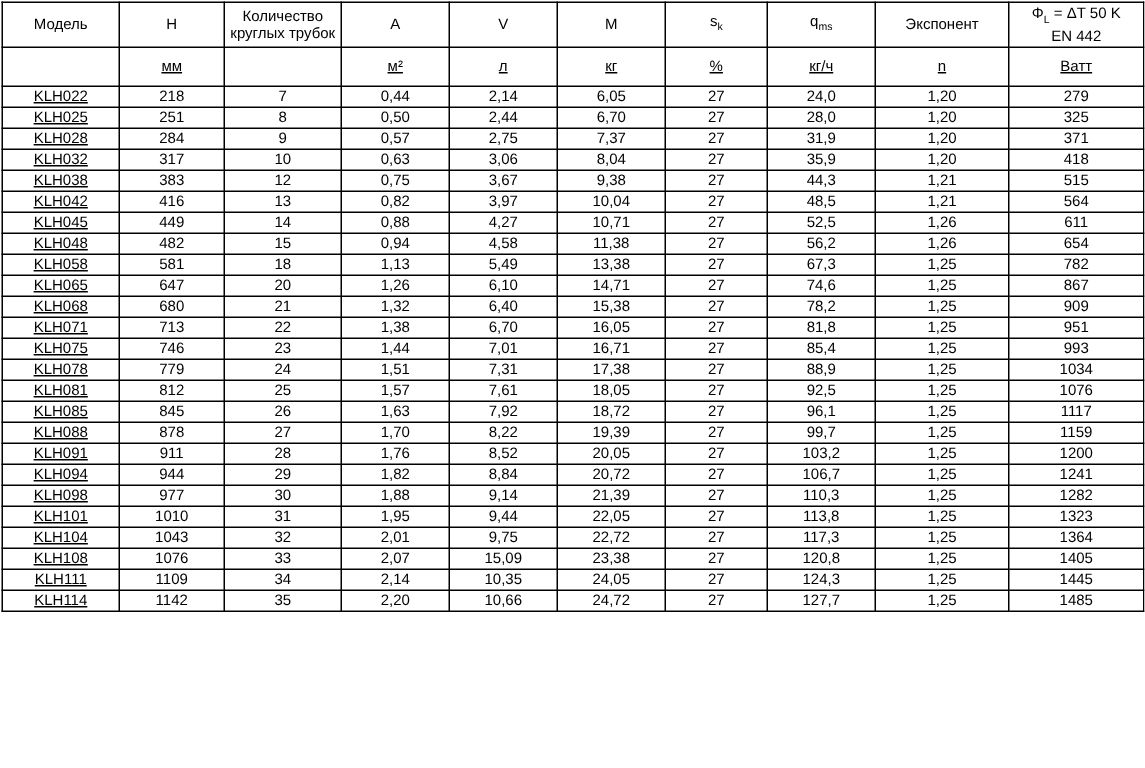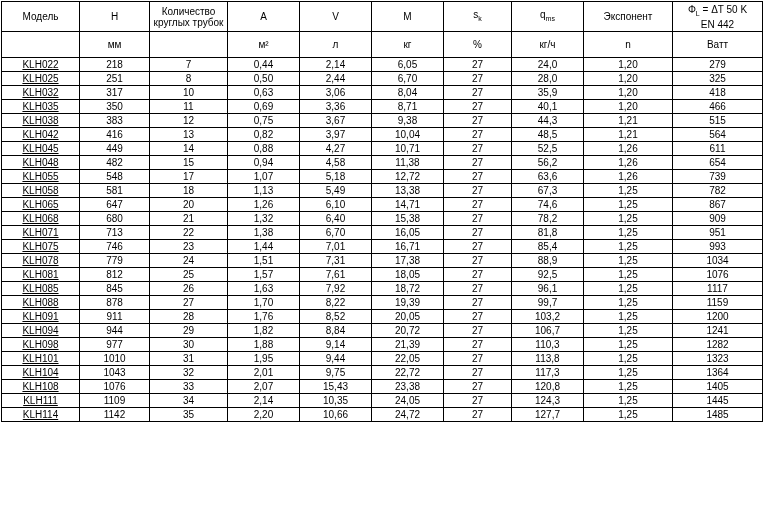--- a/index.html
+++ b/index.html
@@ -44,20 +44,21 @@
     font-weight: bold;
     padding: 2px 2px;
   }
   .hdr-top {
     height: 30px;
   }
   .hdr-unit {
     height: 26px;
     font-weight: bold;
     font-size: 9px;
+    text-decoration: underline;
   }
   tbody td {
     height: 13px;
     padding: 0 3px;
   }
   tbody td.model {
     font-weight: bold;
     text-align: left;
     padding-left: 6px;
     text-decoration: underline;
@@ -129,44 +130,44 @@
         <td>8</td>
         <td>0,50</td>
         <td>2,44</td>
         <td>6,70</td>
         <td>27</td>
         <td>28,0</td>
         <td>1,20</td>
         <td>325</td>
       </tr>
       <tr>
+        <td class="model">KLH028</td>
+        <td>284</td>
+        <td>9</td>
+        <td>0,57</td>
+        <td>2,75</td>
+        <td>7,37</td>
+        <td>27</td>
+        <td>31,9</td>
+        <td>1,20</td>
+        <td>371</td>
+      </tr>
+      <tr>
         <td class="model">KLH032</td>
         <td>317</td>
         <td>10</td>
         <td>0,63</td>
         <td>3,06</td>
         <td>8,04</td>
         <td>27</td>
         <td>35,9</td>
         <td>1,20</td>
         <td>418</td>
       </tr>
       <tr>
-        <td class="model">KLH035</td>
-        <td>350</td>
-        <td>11</td>
-        <td>0,69</td>
-        <td>3,36</td>
-        <td>8,71</td>
-        <td>27</td>
-        <td>40,1</td>
-        <td>1,20</td>
-        <td>466</td>
-      </tr>
-      <tr>
         <td class="model">KLH038</td>
         <td>383</td>
         <td>12</td>
         <td>0,75</td>
         <td>3,67</td>
         <td>9,38</td>
         <td>27</td>
         <td>44,3</td>
         <td>1,21</td>
         <td>515</td>
@@ -201,32 +202,20 @@
         <td>15</td>
         <td>0,94</td>
         <td>4,58</td>
         <td>11,38</td>
         <td>27</td>
         <td>56,2</td>
         <td>1,26</td>
         <td>654</td>
       </tr>
       <tr>
-        <td class="model">KLH055</td>
-        <td>548</td>
-        <td>17</td>
-        <td>1,07</td>
-        <td>5,18</td>
-        <td>12,72</td>
-        <td>27</td>
-        <td>63,6</td>
-        <td>1,26</td>
-        <td>739</td>
-      </tr>
-      <tr>
         <td class="model">KLH058</td>
         <td>581</td>
         <td>18</td>
         <td>1,13</td>
         <td>5,49</td>
         <td>13,38</td>
         <td>27</td>
         <td>67,3</td>
         <td>1,25</td>
         <td>782</td>
@@ -385,21 +374,21 @@
         <td>27</td>
         <td>117,3</td>
         <td>1,25</td>
         <td>1364</td>
       </tr>
       <tr>
         <td class="model">KLH108</td>
         <td>1076</td>
         <td>33</td>
         <td>2,07</td>
-        <td>15,43</td>
+        <td>15,09</td>
         <td>23,38</td>
         <td>27</td>
         <td>120,8</td>
         <td>1,25</td>
         <td>1405</td>
       </tr>
       <tr>
         <td class="model">KLH111</td>
         <td>1109</td>
         <td>34</td>

